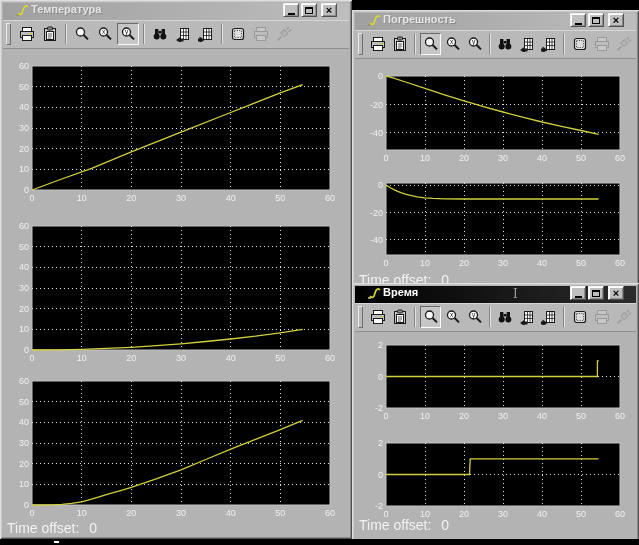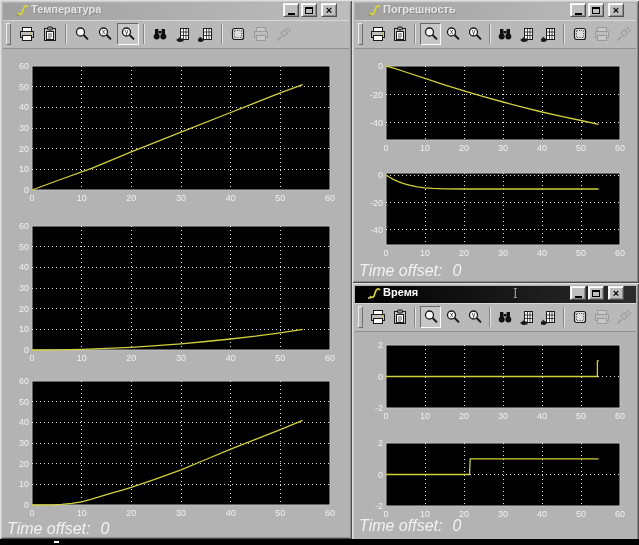--- a/index.html
+++ b/index.html
@@ -44,21 +44,21 @@
     border:1px solid;border-color:#ececec #6f6f6f #6f6f6f #ececec;}
   .sep{width:0;height:20px;border-left:1px solid #868686;border-right:1px solid #e2e2e2;margin:0 3px;}
   .tool-btn{
     width:22px;height:22px;padding:0;display:flex;align-items:center;justify-content:center;
     background:transparent;border:1px solid transparent;
   }
   .tool-btn.pressed{border-color:#6a6a6a #fafafa #fafafa #6a6a6a;background:#c6c6c6;}
   .tool-btn.disabled{opacity:.5;filter:grayscale(1);}
   .ticon{display:inline-flex;width:16px;height:16px;}
   .chart{position:absolute;}
-  .time-offset{position:absolute;font-size:16px;color:#f2f2f2;letter-spacing:0;font-style:italic;}
+  .time-offset{position:absolute;font-size:14px;color:#f2f2f2;letter-spacing:0;}
   .time-offset .v{margin-left:10px;}
   .ibeam{position:absolute;left:158px;top:1px;font-family:"DejaVu Serif",serif;
     font-size:12px;color:#9a9a9a;font-weight:normal;}
   .bottom-strip{position:absolute;left:0;top:539px;width:639px;height:6px;background:#000;z-index:50;}
   .strip-mark{position:absolute;left:54px;top:2px;width:5px;height:2px;background:#fff;}
 </style>
 </head>
 <body>
 
 <div class="window" style="left:0;top:0;width:352px;height:539px;">
@@ -270,21 +270,21 @@
         <line x1="32" y1="28.7" x2="330" y2="28.7" stroke="#e3e3e3" stroke-width="1" stroke-dasharray="1 3" shape-rendering="crispEdges"></line>
         <text x="29" y="31.7" text-anchor="end" font-size="9" font-family="Liberation Sans,sans-serif" fill="#f0f0f0">50</text>
         <text x="29" y="11" text-anchor="end" font-size="9" font-family="Liberation Sans,sans-serif" fill="#f0f0f0">60</text>
         <polyline points="32.0,132.0 51.9,131.8 61.8,131.4 71.7,130.3 81.7,128.9 91.6,126.2 101.5,123.1 111.5,120.2 121.4,117.3 131.3,114.4 156.2,105.8 181.0,96.9 205.8,86.5 230.7,76.2 255.5,66.3 280.3,56.6 302.7,47.3" fill="none" stroke="#cfcf3f" stroke-width="1.3"></polyline>
       </svg></div>
   <div class="time-offset" style="left:7px;top:520px;">
     <span>Time offset:</span><span class="v">0</span>
   </div>
 </div>
 
-<div class="window" style="left:352px;top:0;width:287px;height:283px;">
+<div class="window" style="left:352px;top:10px;width:287px;height:283px;">
   <div class="titlebar inactive">
     <span class="w-icon">
         <svg width="15" height="14" viewBox="0 0 15 14">
           <rect x="1" y="11" width="3" height="2" fill="#9a9a70"></rect>
           <path d="M3 10c1.6 1.8 3.2 1.8 4.1-.2C8.2 7 8.4 3.8 10.4 3c1.1-.4 2 .3 2.4 1.2" fill="none" stroke="#d8d830" stroke-width="1.7"></path>
         </svg>
       </span>
     <span class="w-title">Погрешность</span>
     <span class="w-controls">
       <button class="wbtn">

